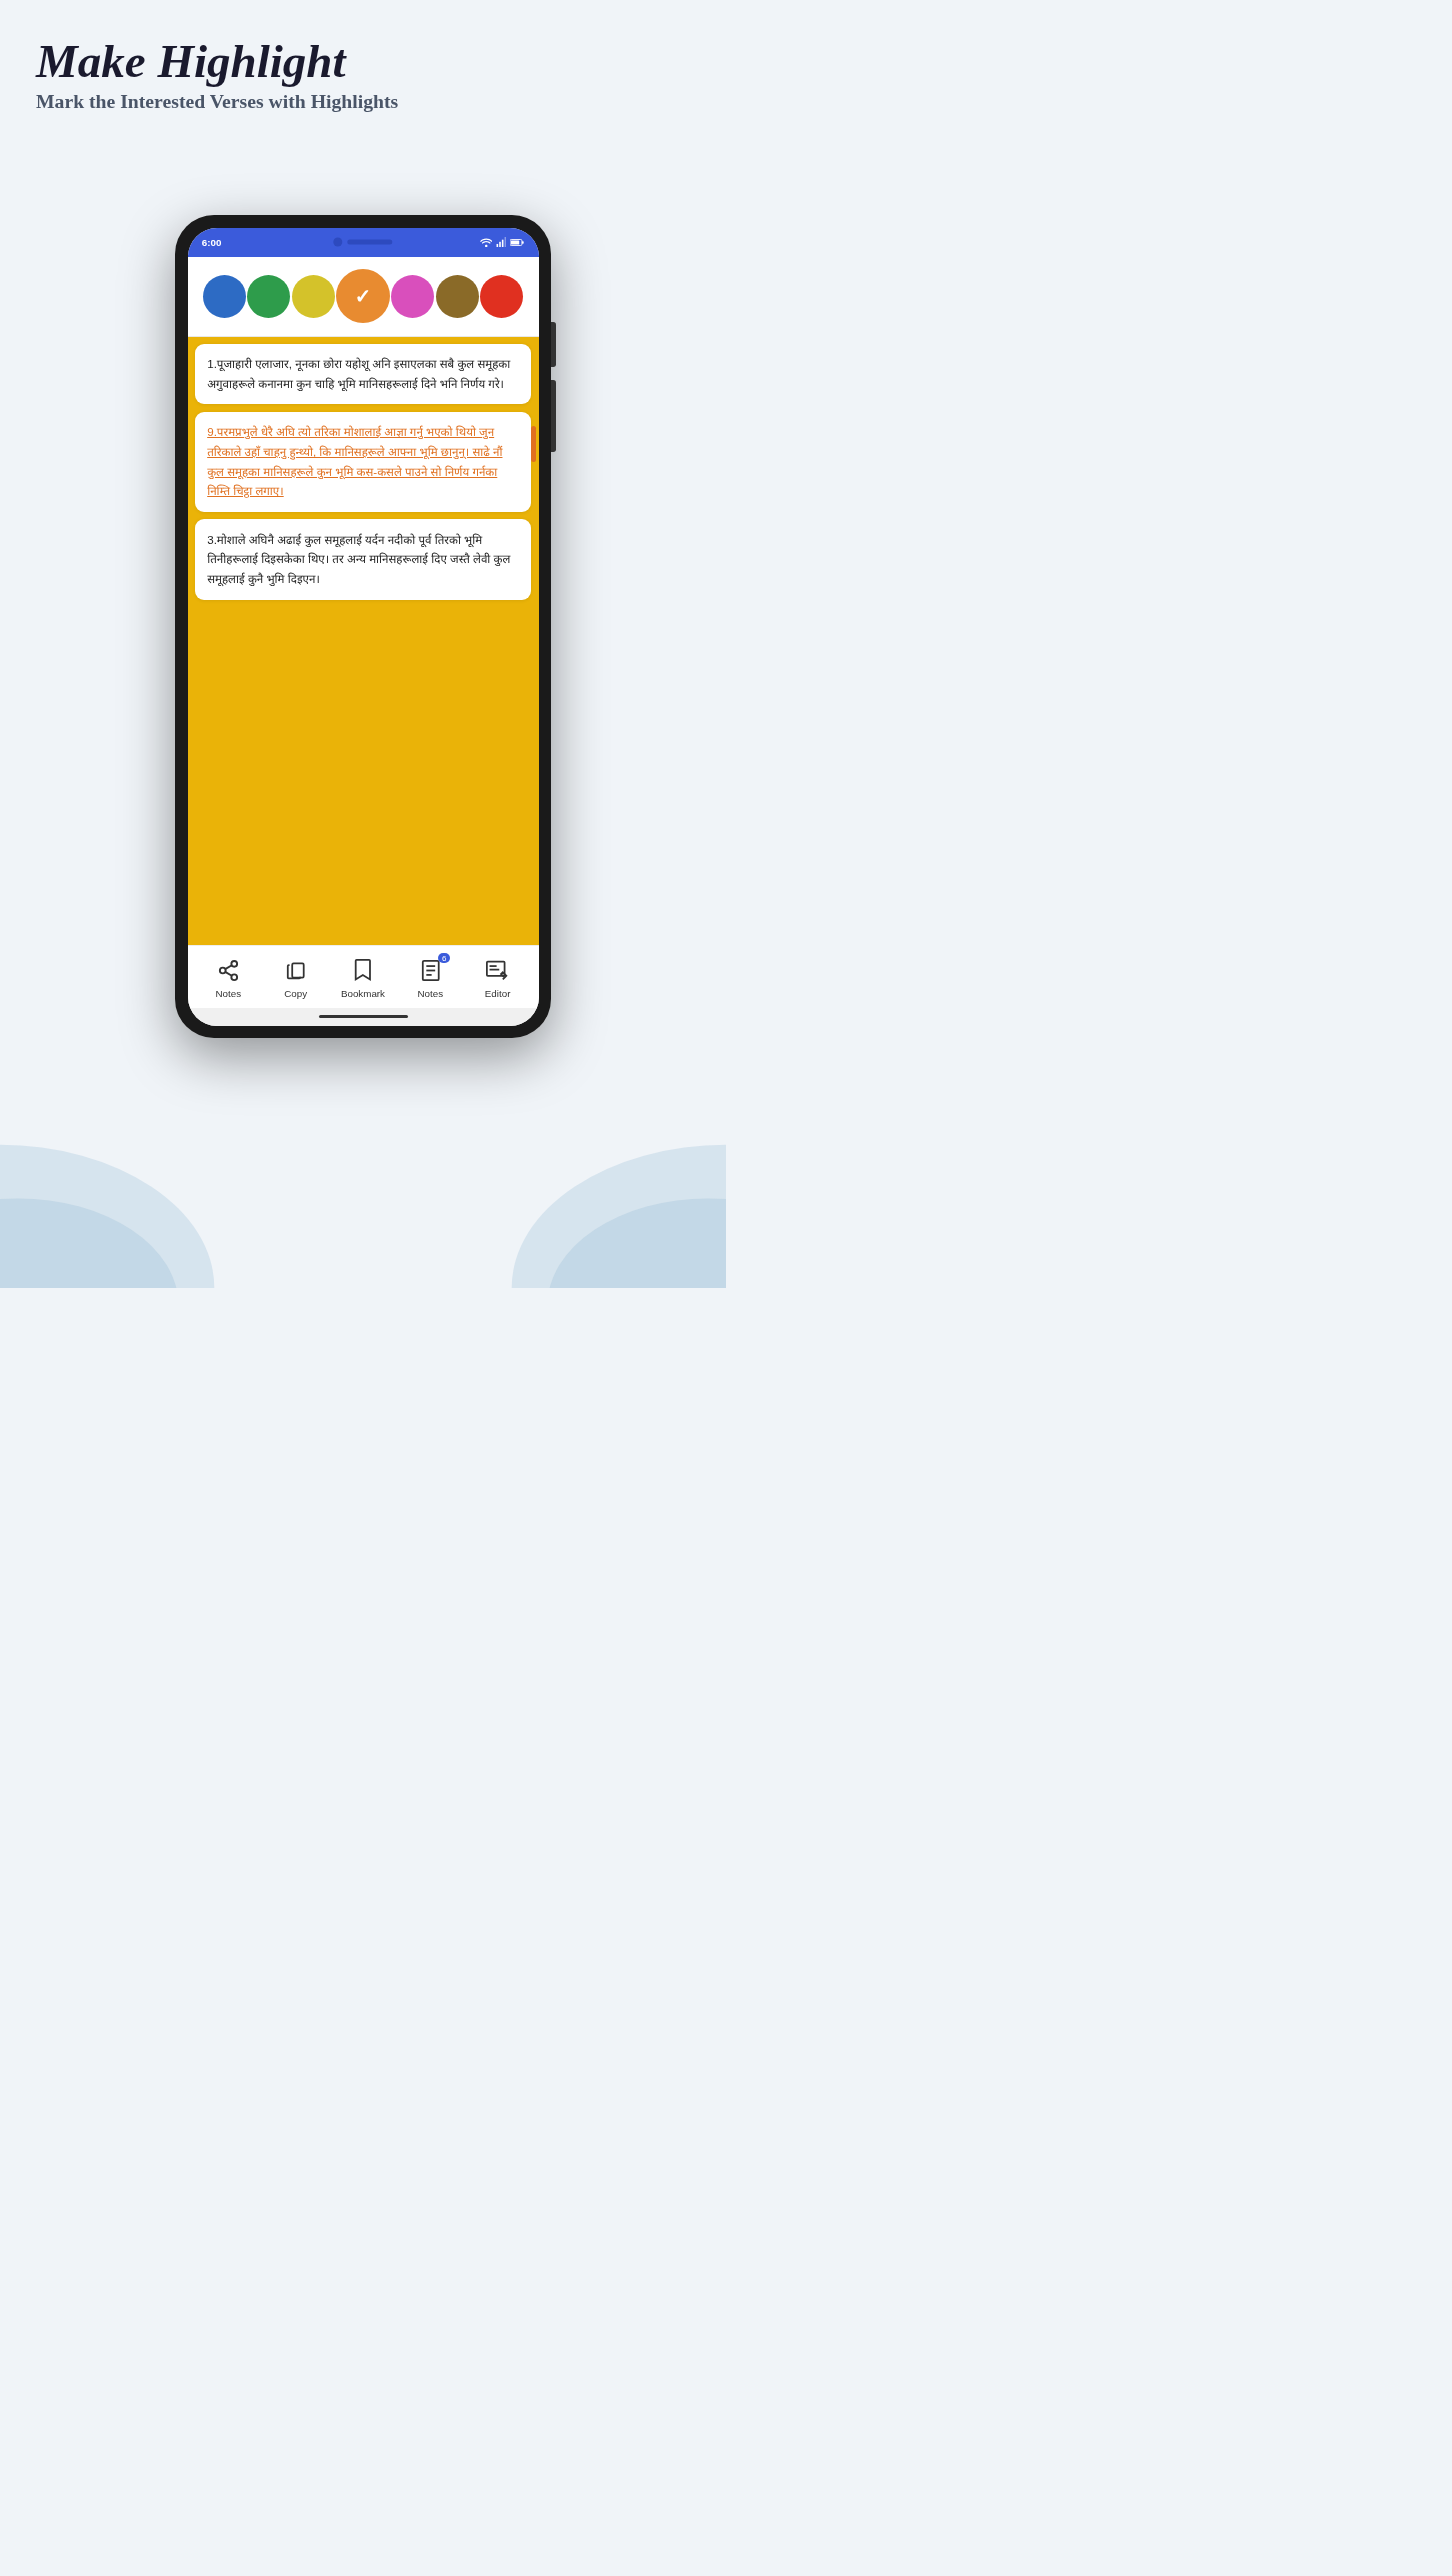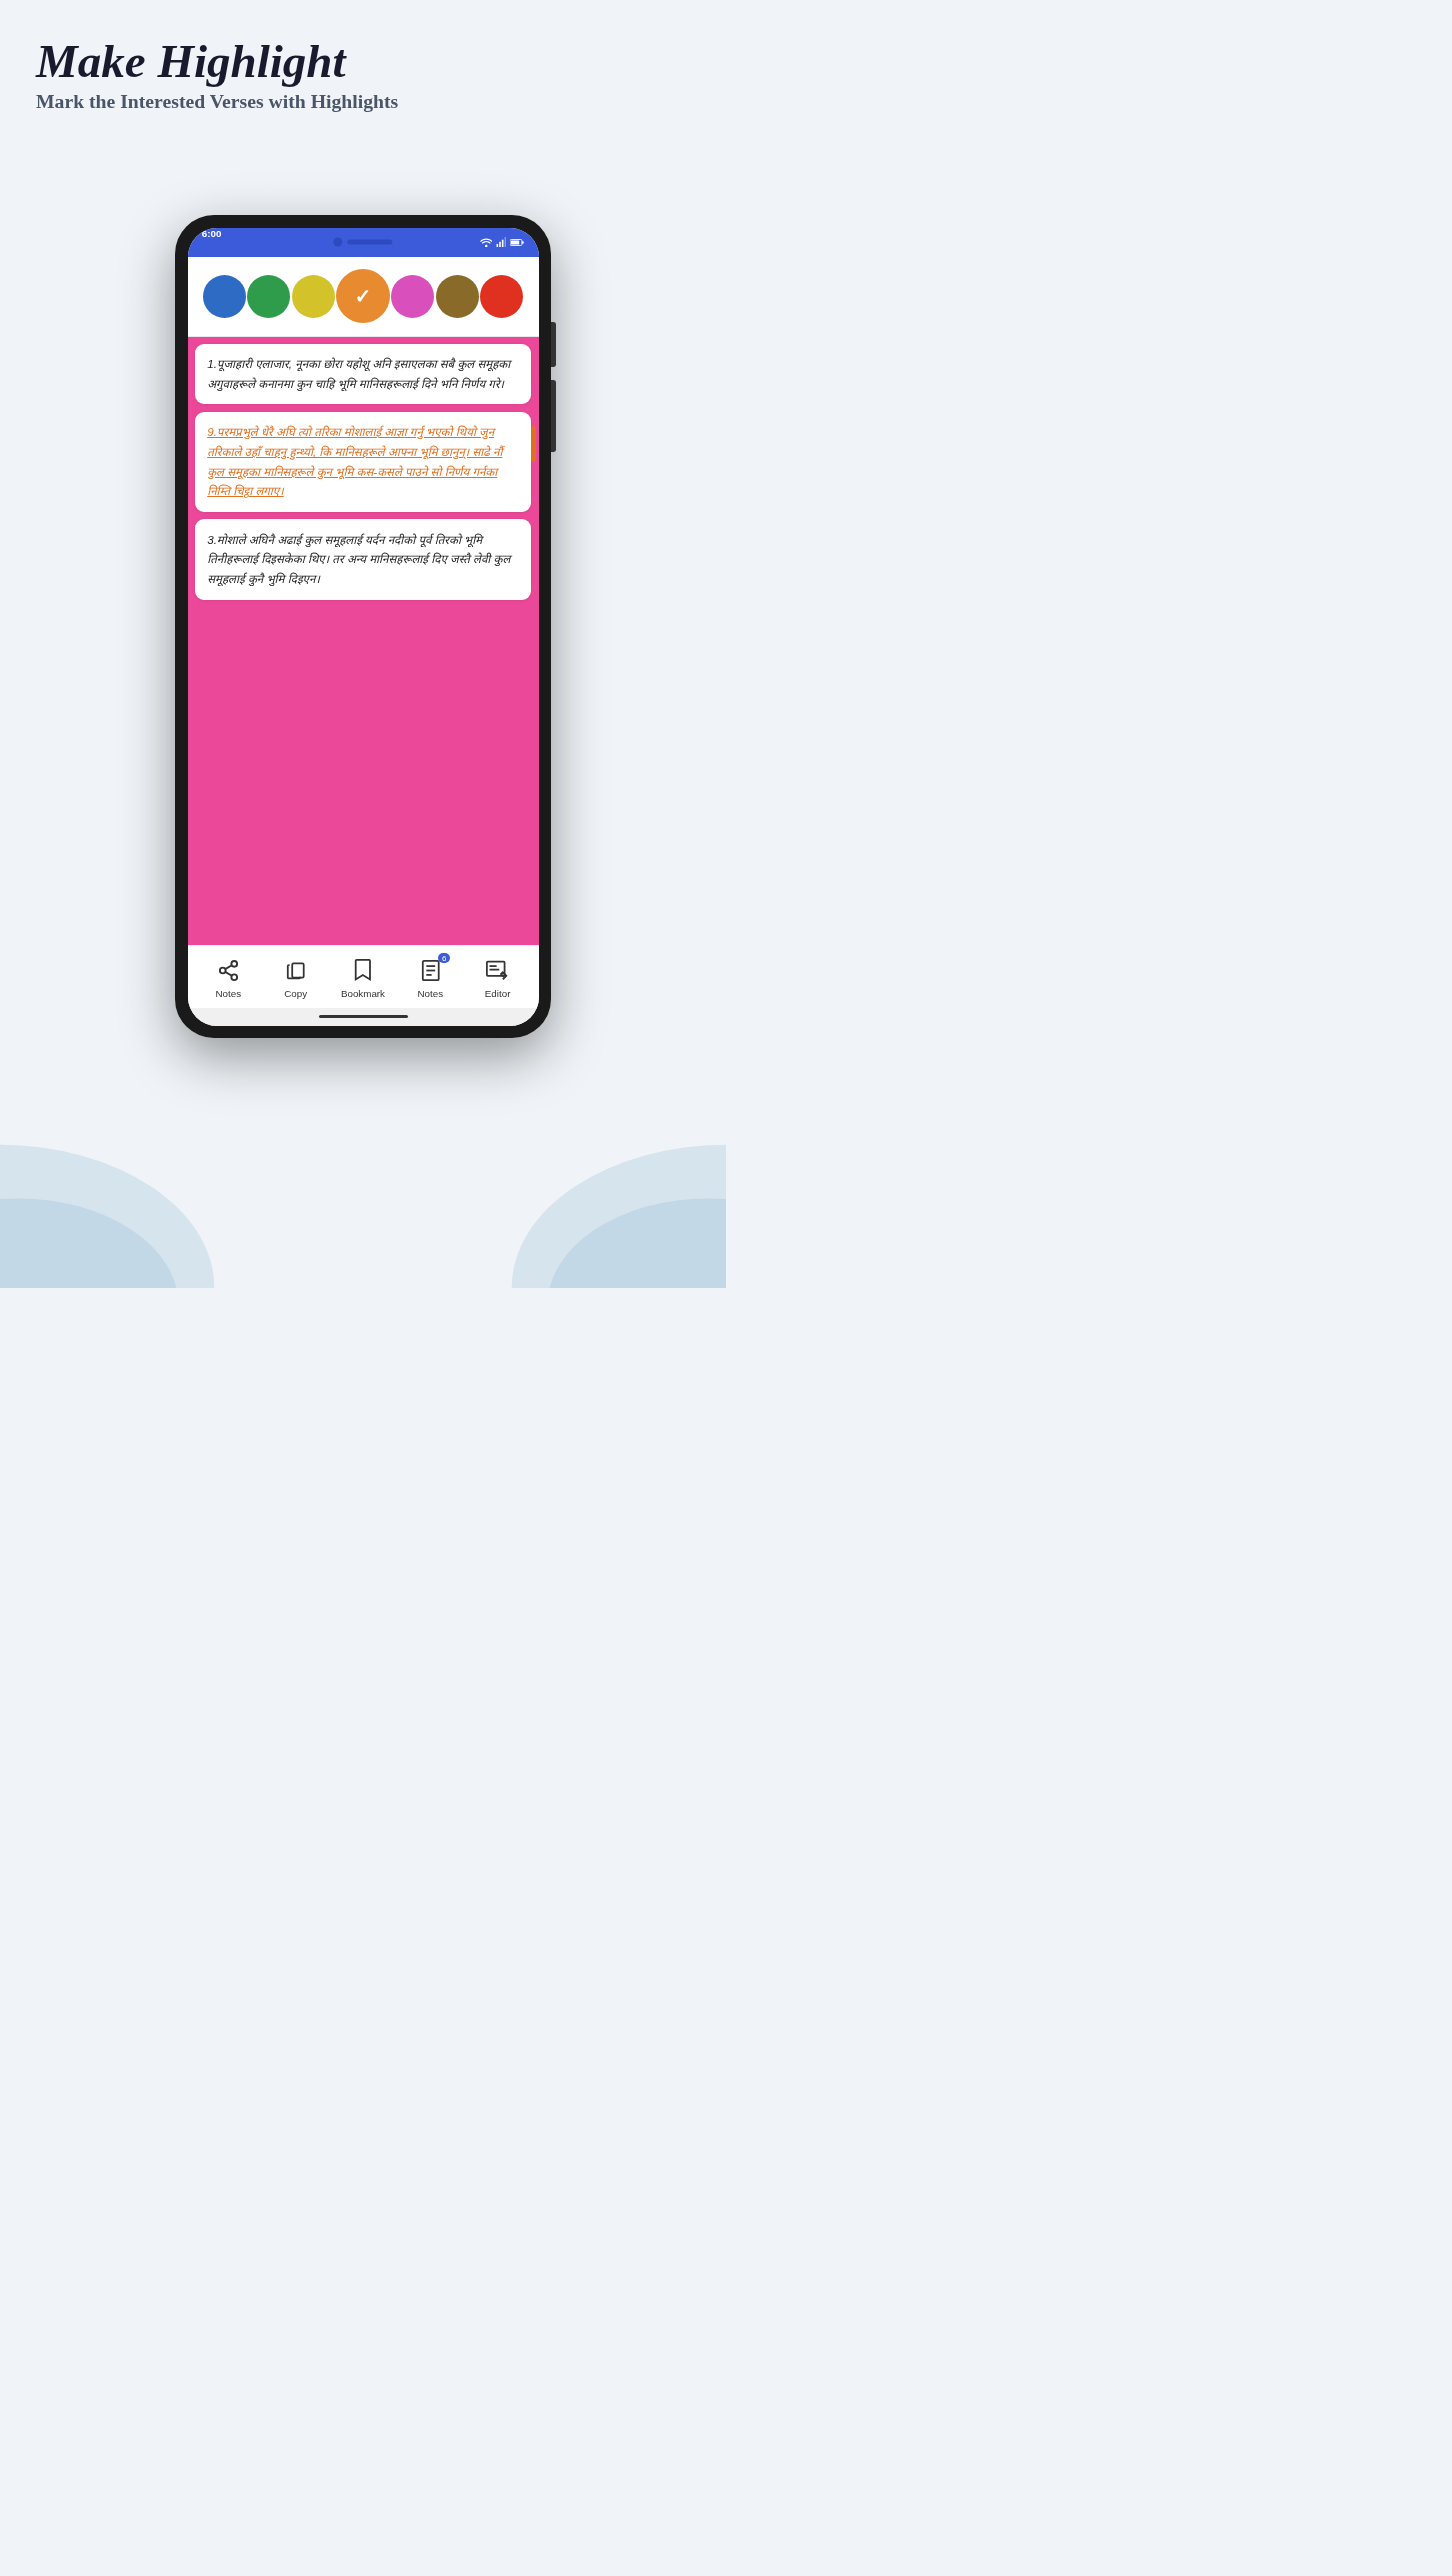--- a/index.html
+++ b/index.html
@@ -80,20 +80,21 @@
       border-radius: 29px;
       overflow: hidden;
       position: relative;
     }
 
     
     .phone-notch-bar {
       background: #3b5bdb;
       height: 29px;
       display: flex;
+      align-items: center;
       justify-content: space-between;
       padding: 0 14.3px;
       position: relative;
     }
 
     .notch-camera {
       position: absolute;
       top: 50%;
       left: 50%;
       transform: translate(-50%, -50%);
@@ -160,24 +161,23 @@
     }
 
     .checkmark {
       color: white;
       font-size: 19.7px;
       font-weight: bold;
     }
 
     
     .scripture-content {
-      background: #ec4899;
+      background: #eab308;
       overflow-y: hidden;
       height: 608px;
-      font-style: italic;
     }
 
     .verse-card {
       background: white;
       margin: 7.2px 7.2px;
       padding: 10.7px 12.5px;
       border-radius: 9px;
       box-shadow: 0 0.9px 3.6px rgba(0,0,0,0.08);
     }
 

